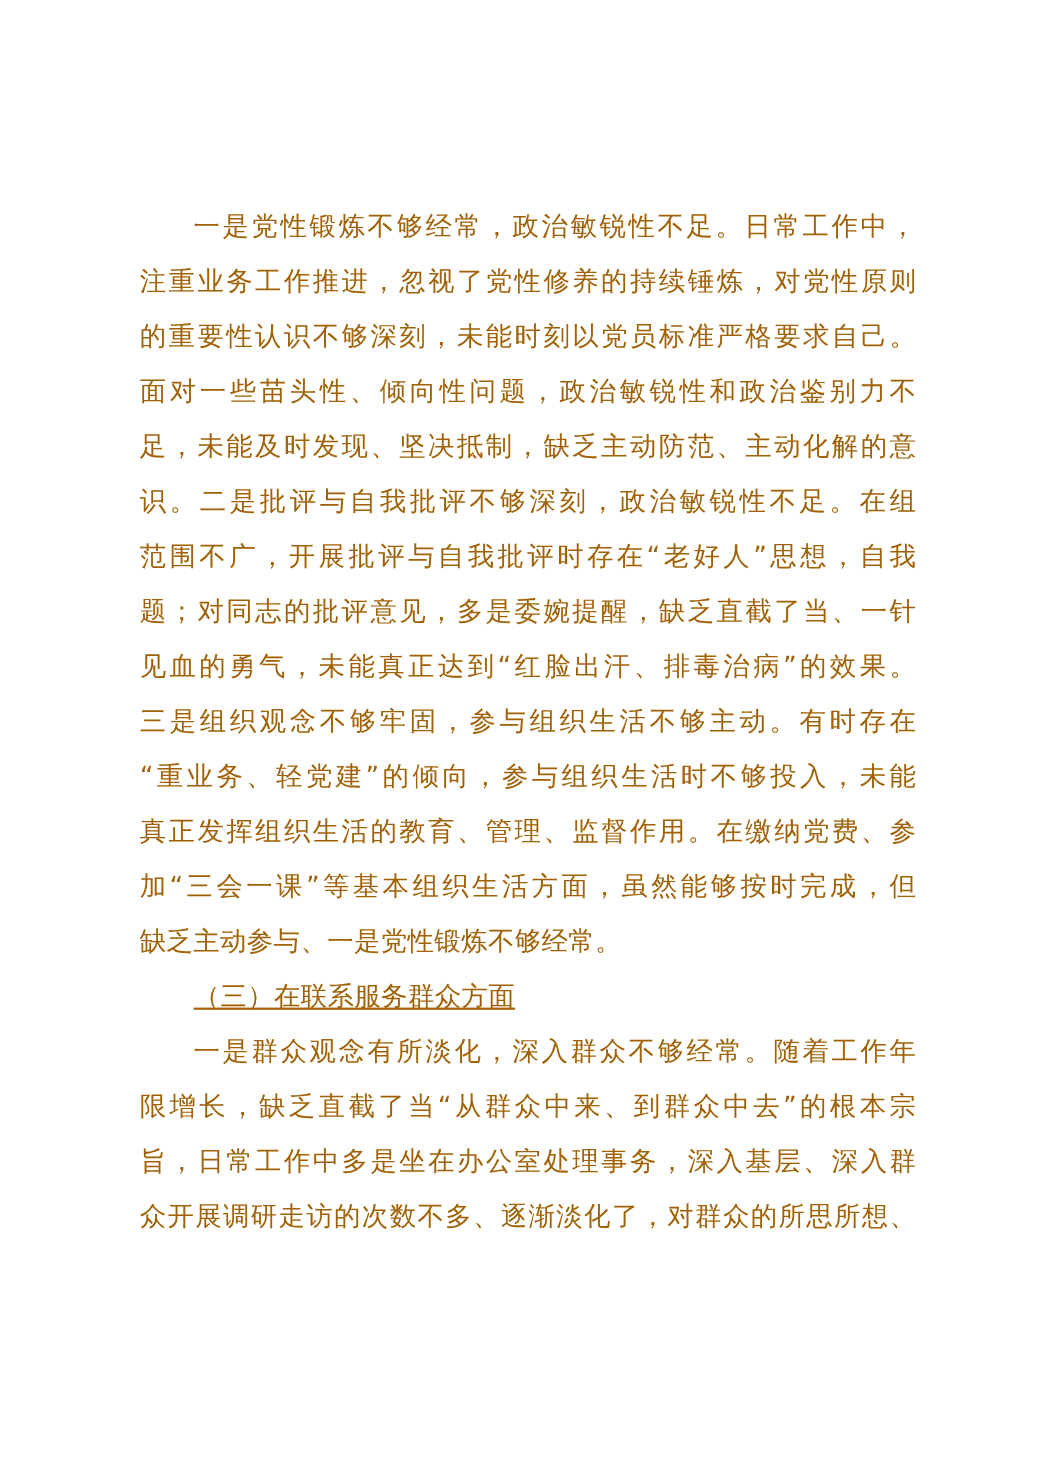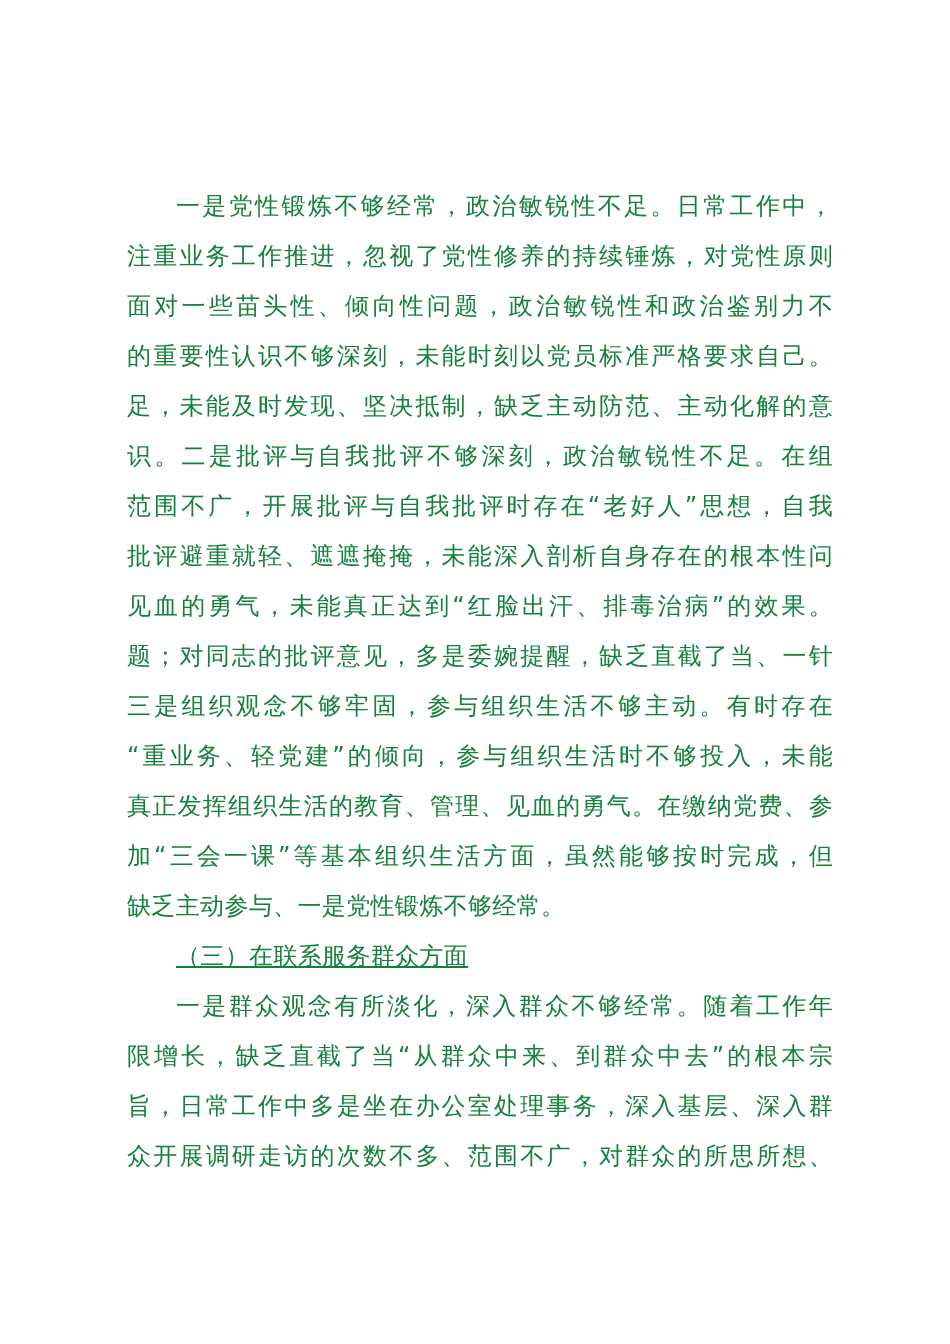--- a/index.html
+++ b/index.html
@@ -4,51 +4,50 @@
 <style>
   html, body { margin: 0; padding: 0; background: #ffffff; }
   body { width: 950px; height: 1344px; position: relative; overflow: hidden; }
   .page {
     position: absolute;
     left: 127px;
     top: 181px;
     width: 706px;
     font-family: "DejaVu Sans", "Liberation Sans", sans-serif;
     font-size: 24px;
-    color: #15803d;
+    color: #a16207;
   }
   .line {
     height: 50px;
     line-height: 50px;
     white-space: nowrap;
     letter-spacing: 0.35px;
     text-align: justify;
     text-align-last: justify;
   }
   .line.last { text-align-last: left; }
   .line.indent { padding-left: 49px; }
   .line.heading { padding-left: 49px; text-align-last: left; text-decoration: underline; }
 </style>
 </head>
 <body>
 
 <div class="page">
   <div class="line indent">一是党性锻炼不够经常，政治敏锐性不足。日常工作中，</div>
   <div class="line">注重业务工作推进，忽视了党性修养的持续锤炼，对党性原则</div>
+  <div class="line">的重要性认识不够深刻，未能时刻以党员标准严格要求自己。</div>
   <div class="line">面对一些苗头性、倾向性问题，政治敏锐性和政治鉴别力不</div>
-  <div class="line">的重要性认识不够深刻，未能时刻以党员标准严格要求自己。</div>
   <div class="line">足，未能及时发现、坚决抵制，缺乏主动防范、主动化解的意</div>
   <div class="line">识。二是批评与自我批评不够深刻，政治敏锐性不足。在组</div>
   <div class="line">范围不广，开展批评与自我批评时存在“老好人”思想，自我</div>
-  <div class="line">批评避重就轻、遮遮掩掩，未能深入剖析自身存在的根本性问</div>
+  <div class="line">题；对同志的批评意见，多是委婉提醒，缺乏直截了当、一针</div>
   <div class="line">见血的勇气，未能真正达到“红脸出汗、排毒治病”的效果。</div>
-  <div class="line">题；对同志的批评意见，多是委婉提醒，缺乏直截了当、一针</div>
   <div class="line">三是组织观念不够牢固，参与组织生活不够主动。有时存在</div>
   <div class="line">“重业务、轻党建”的倾向，参与组织生活时不够投入，未能</div>
-  <div class="line">真正发挥组织生活的教育、管理、见血的勇气。在缴纳党费、参</div>
+  <div class="line">真正发挥组织生活的教育、管理、监督作用。在缴纳党费、参</div>
   <div class="line">加“三会一课”等基本组织生活方面，虽然能够按时完成，但</div>
   <div class="line last">缺乏主动参与、一是党性锻炼不够经常。</div>
   <div class="line heading">（三）在联系服务群众方面</div>
   <div class="line indent">一是群众观念有所淡化，深入群众不够经常。随着工作年</div>
   <div class="line">限增长，缺乏直截了当“从群众中来、到群众中去”的根本宗</div>
   <div class="line">旨，日常工作中多是坐在办公室处理事务，深入基层、深入群</div>
-  <div class="line">众开展调研走访的次数不多、范围不广，对群众的所思所想、</div>
+  <div class="line">众开展调研走访的次数不多、逐渐淡化了，对群众的所思所想、</div>
 </div>
 
 </body></html>

